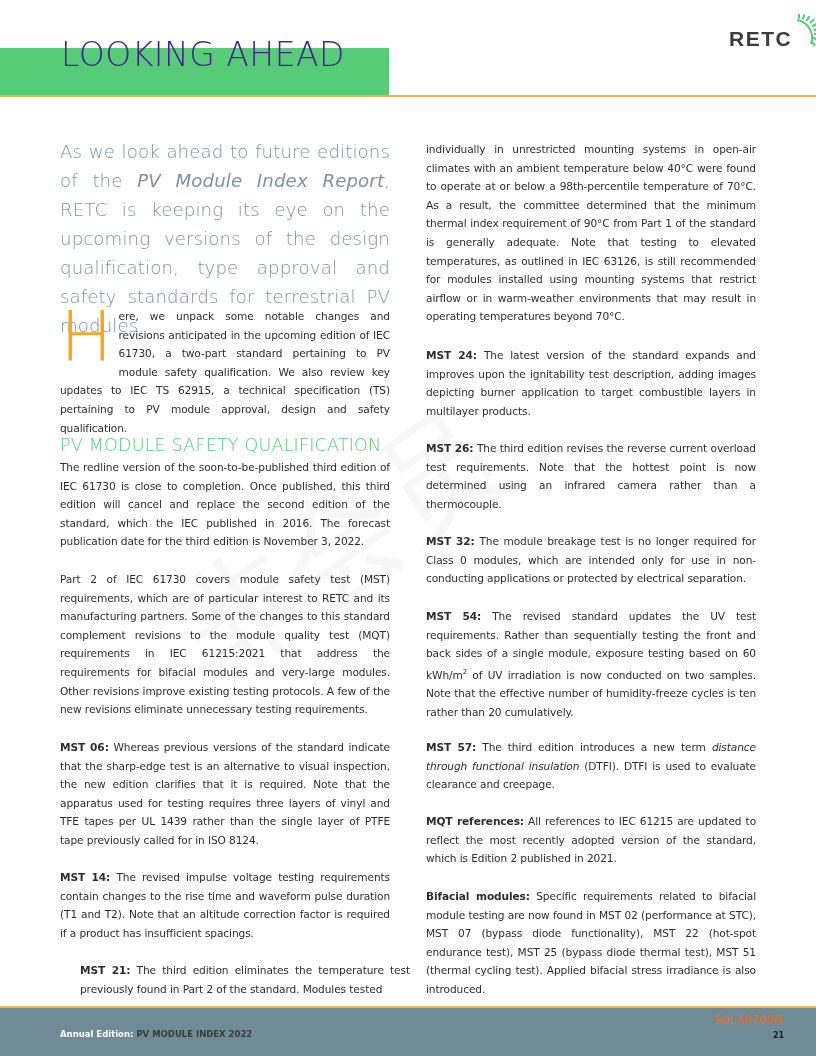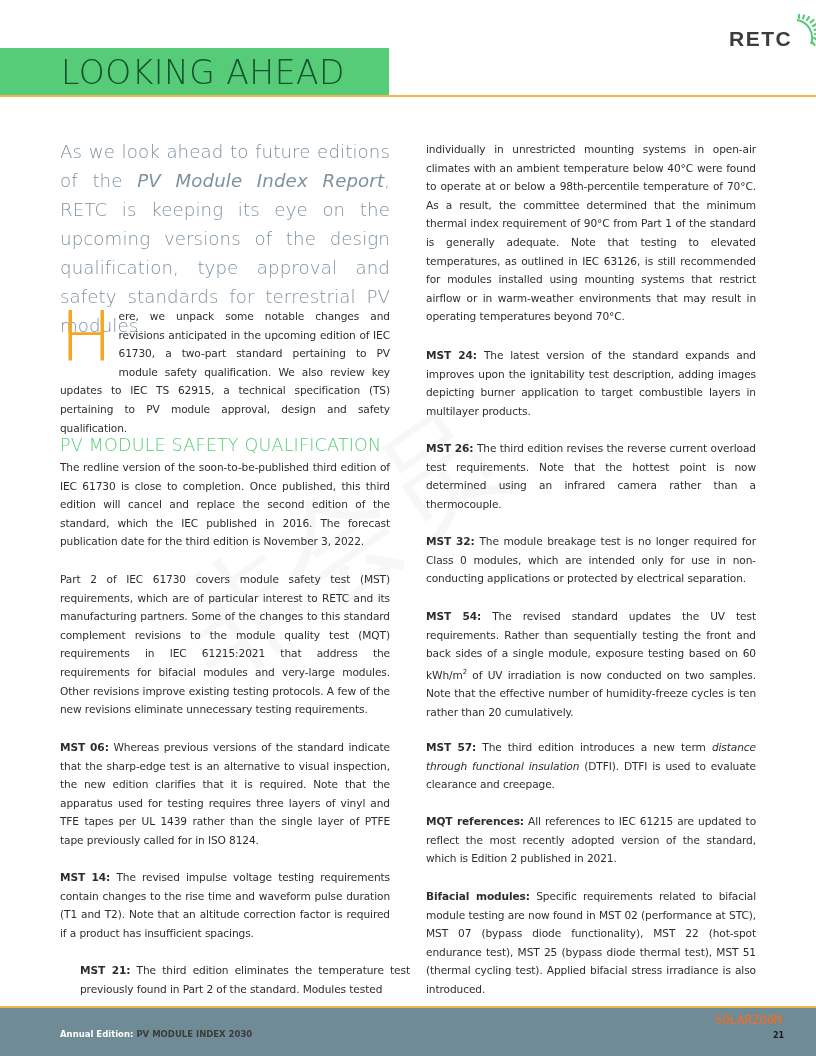--- a/index.html
+++ b/index.html
@@ -4,21 +4,21 @@
 <style>
   * { box-sizing: border-box; margin: 0; padding: 0; }
   html, body { width: 816px; height: 1056px; background: #ffffff; overflow: hidden; }
   body { position: relative; font-family: "DejaVu Sans", sans-serif; color: #2b2b2b; }
 
   .logo { position: absolute; left: 698px; top: 14px; width: 100px; height: 36px; margin-left: 29px; }
   .logo-text { position: absolute; left: 2px; top: 13px; font-family: "Liberation Sans", sans-serif; font-size: 21px; letter-spacing: 1.5px; color: #3c3c3c; font-weight: bold; }
   .logo-arc { position: absolute; left: 66px; top: 0; width: 34px; height: 36px; }
 
   .title-band { position: absolute; left: 0; top: 48px; width: 389px; height: 47px; background: #56cb78; }
-  .title-text { position: absolute; left: 61px; top: 53px; font-family: "DejaVu Sans", sans-serif; font-weight: 200; font-size: 33px; color: #14532d; letter-spacing: 0.5px; }
+  .title-text { position: absolute; left: 61px; top: 35px; font-family: "DejaVu Sans", sans-serif; font-weight: 200; font-size: 33px; color: #4c1d95; letter-spacing: 0.5px; }
   .title-rule { position: absolute; left: 0; top: 95px; width: 816px; height: 2px; background: #f2b548; }
 
   .lead { position: absolute; left: 60px; top: 137px; width: 330px; font-family: "DejaVu Sans", sans-serif; font-size: 18.2px; line-height: 29px; color: #7d92a0; font-weight: 300; text-align: justify; text-align-last: left; letter-spacing: 0.1px; }
   .lead em { font-style: italic; }
 
   .body-text { font-family: "DejaVu Sans", sans-serif; font-size: 10.6px; line-height: 18.6px; color: #2d2d2d; text-align: justify; letter-spacing: -0.1px; }
   .body-text b { font-weight: bold; }
 
   .intro { position: absolute; left: 60px; top: 307px; width: 330px; }
   .dropcap { float: left; font-family: "DejaVu Sans", sans-serif; font-weight: 200; font-size: 70px; line-height: 56px; color: #f5a623; margin-right: 6px; margin-top: 2px; height: 56px; }
@@ -93,15 +93,15 @@
 <p class="para body-text" style="left:426px; top:607px;"><b>MST 54:</b><span> The revised standard updates the UV test requirements. Rather than sequentially testing the front and back sides of a single module, exposure testing based on 60 kWh/m</span><sup style="font-size:7px;">2</sup><span> of UV irradiation is now conducted on two samples. Note that the effective number of humidity-freeze cycles is ten rather than 20 cumulatively.</span></p>
 
 <p class="para body-text" style="left:426px; top:738px;"><b>MST 57:</b><span> The third edition introduces a new term </span><em>distance through functional insulation</em><span> (DTFI). DTFI is used to evaluate clearance and creepage.</span></p>
 
 <p class="para body-text" style="left:426px; top:812px;"><b>MQT references:</b><span> All references to IEC 61215 are updated to reflect the most recently adopted version of the standard, which is Edition 2 published in 2021.</span></p>
 
 <p class="para body-text" style="left:426px; top:887px;"><b>Bifacial modules:</b><span> Specific requirements related to bifacial module testing are now found in MST 02 (performance at STC), MST 07 (bypass diode functionality), MST 22 (hot-spot endurance test), MST 25 (bypass diode thermal test), MST 51 (thermal cycling test). Applied bifacial stress irradiance is also introduced.</span></p>
 
 <div class="footer-rule"></div>
 <div class="footer"></div>
-<div class="footer-label"><span class="a">Annual Edition: </span><span class="b">PV MODULE INDEX 2030</span></div>
+<div class="footer-label"><span class="a">Annual Edition: </span><span class="b">PV MODULE INDEX 2022</span></div>
 <div class="wm-brand">SOLARZOOM</div>
 <div class="page-num">21</div>
 
 </body></html>

